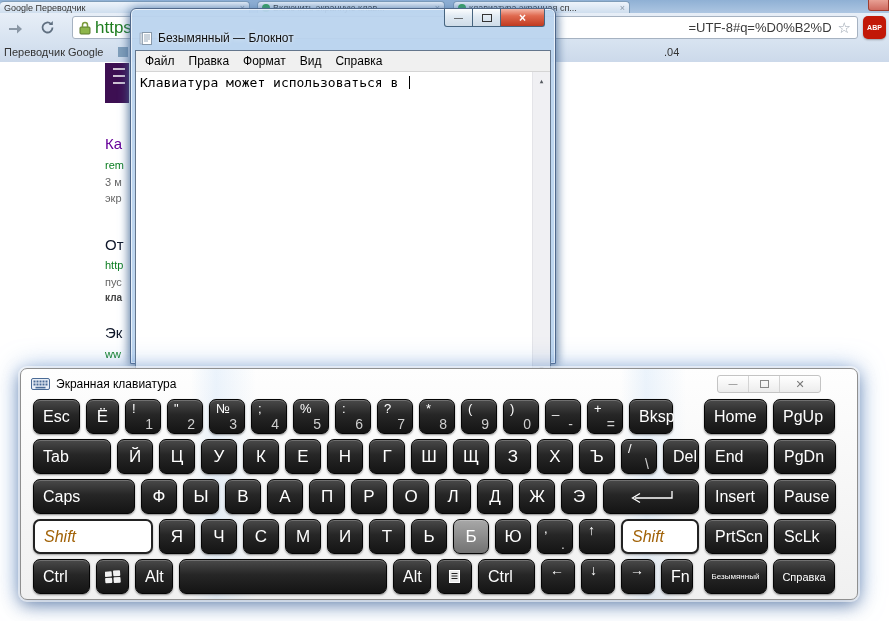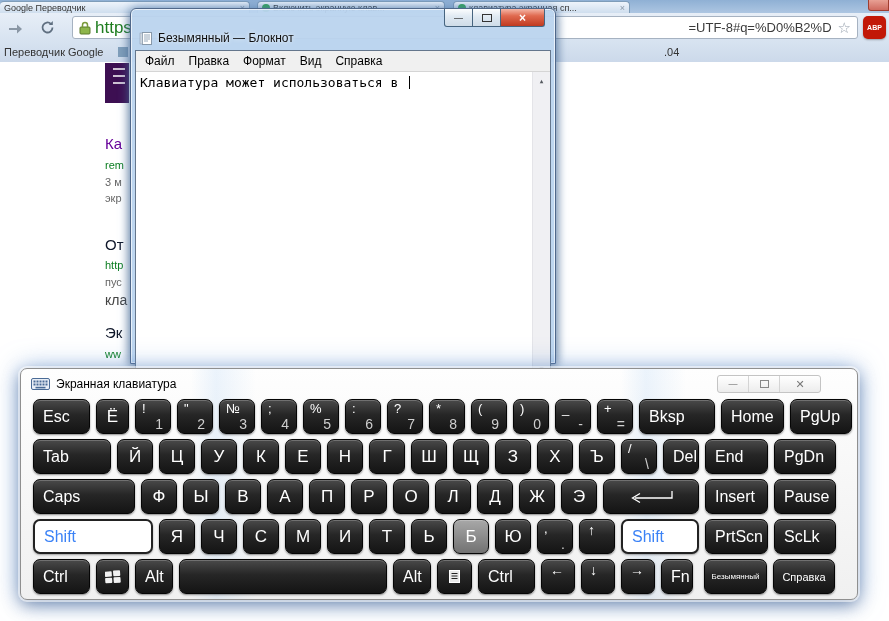--- a/index.html
+++ b/index.html
@@ -46,21 +46,21 @@
 
   
   .thumb{position:absolute;left:105px;top:63px;width:24px;height:40px;background:#3d0f52;overflow:hidden;}
   .thumb i{display:block;height:2px;background:rgba(255,255,255,.75);margin:5px 4px 0 8px;}
   .pgfrags{position:absolute;left:105px;top:60px;width:24px;height:310px;overflow:hidden;}
   .pgfrags div{position:absolute;left:0;white-space:nowrap;}
   .f-visited{color:#660099;font-size:15px;}
   .f-link{color:#0f172a;font-size:15px;}
   .f-url{color:#0a7d20;font-size:11px;}
   .f-meta{color:#666;font-size:11px;}
-  .f-metab{color:#444;font-size:14px;font-weight:normal;}
+  .f-metab{color:#444;font-size:10px;font-weight:bold;}
   .pgfrags div:nth-child(1){top:75px;}
   .pgfrags div:nth-child(2){top:99px;}
   .pgfrags div:nth-child(3){top:116px;}
   .pgfrags div:nth-child(4){top:132px;}
   .pgfrags div:nth-child(5){top:176px;}
   .pgfrags div:nth-child(6){top:199px;text-align:right;}
   .pgfrags div:nth-child(7){top:216px;}
   .pgfrags div:nth-child(8){top:232px;}
   .pgfrags div:nth-child(9){top:264px;}
   .pgfrags div:nth-child(10){top:288px;}
@@ -120,22 +120,22 @@
   .oskb-close{width:40px;font-size:11px;}
   .osk-keys{padding:0 22px 0 12px;}
   .krow{display:flex;height:35px;margin-bottom:5px;}
   .key{position:relative;height:35px;margin-right:6px;box-sizing:border-box;flex:none;cursor:pointer;
        background:linear-gradient(180deg,#4a4a4a,#262626 45%,#141414);
        border:1px solid #050505;border-radius:7px;color:#fff;
        display:flex;align-items:center;justify-content:center;font-size:17px;
        box-shadow:inset 0 1px 0 rgba(255,255,255,.22),0 1px 2px rgba(0,0,0,.45);}
   .key:last-child{margin-right:0;}
   .kleft{justify-content:flex-start;padding-left:9px;font-size:16px;}
-  .key-white{background:#fff;border:2px solid #222;color:#3b82f6;
-             box-shadow:0 1px 2px rgba(0,0,0,.35);}
+  .key-white{background:#fff;border:2px solid #222;color:#a16207;
+             box-shadow:0 1px 2px rgba(0,0,0,.35);font-style:italic;}
   .key-gray{background:linear-gradient(#a8a8a8,#727272);}
   .ksmall{font-size:8px;}
   .kmid{font-size:11px;}
   .karrow{align-items:flex-start;justify-content:flex-start;padding:2px 0 0 8px;font-size:14px;}
   .ktop{position:absolute;top:1px;left:6px;font-size:13px;}
   .kmain{position:absolute;right:7px;bottom:1px;font-size:14px;color:#cfcfcf;}
 </style>
 </head>
 <body>
 
@@ -276,21 +276,21 @@
     </div>
     <div class="osk-btns">
       <div class="oskb">—</div>
       <div class="oskb">
           <span class="sq"></span>
         </div>
       <div class="oskb oskb-close">✕</div>
     </div>
     <div class="osk-keys">
         <div class="krow">
-          <div class="key kleft" style="width: 57px;">Esc</div>
+          <div class="key kleft" style="width: 47px;">Esc</div>
           <div class="key" style="width: 33px;">Ё</div>
           <div class="key" style="width: 36px;">
             <span class="ktop">!</span>
             <span class="kmain">1</span>
           </div>
           <div class="key" style="width: 36px;">
             <span class="ktop">"</span>
             <span class="kmain">2</span>
           </div>
           <div class="key" style="width: 36px;">
@@ -326,21 +326,21 @@
             <span class="kmain">0</span>
           </div>
           <div class="key" style="width: 36px;">
             <span class="ktop">_</span>
             <span class="kmain">-</span>
           </div>
           <div class="key" style="width: 36px;">
             <span class="ktop">+</span>
             <span class="kmain">=</span>
           </div>
-          <div class="key kleft" style="width: 76px;">Bksp</div>
+          <div class="key kleft" style="width: 44px;">Bksp</div>
           <div class="key kleft" style="width: 63px; margin-left: auto;">Home</div>
           <div class="key kleft" style="width: 62px;">PgUp</div>
         </div>
         <div class="krow">
           <div class="key kleft" style="width: 78px;">Tab</div>
           <div class="key" style="width: 36px;">Й</div>
           <div class="key" style="width: 36px;">Ц</div>
           <div class="key" style="width: 36px;">У</div>
           <div class="key" style="width: 36px;">К</div>
           <div class="key" style="width: 36px;">Е</div>

